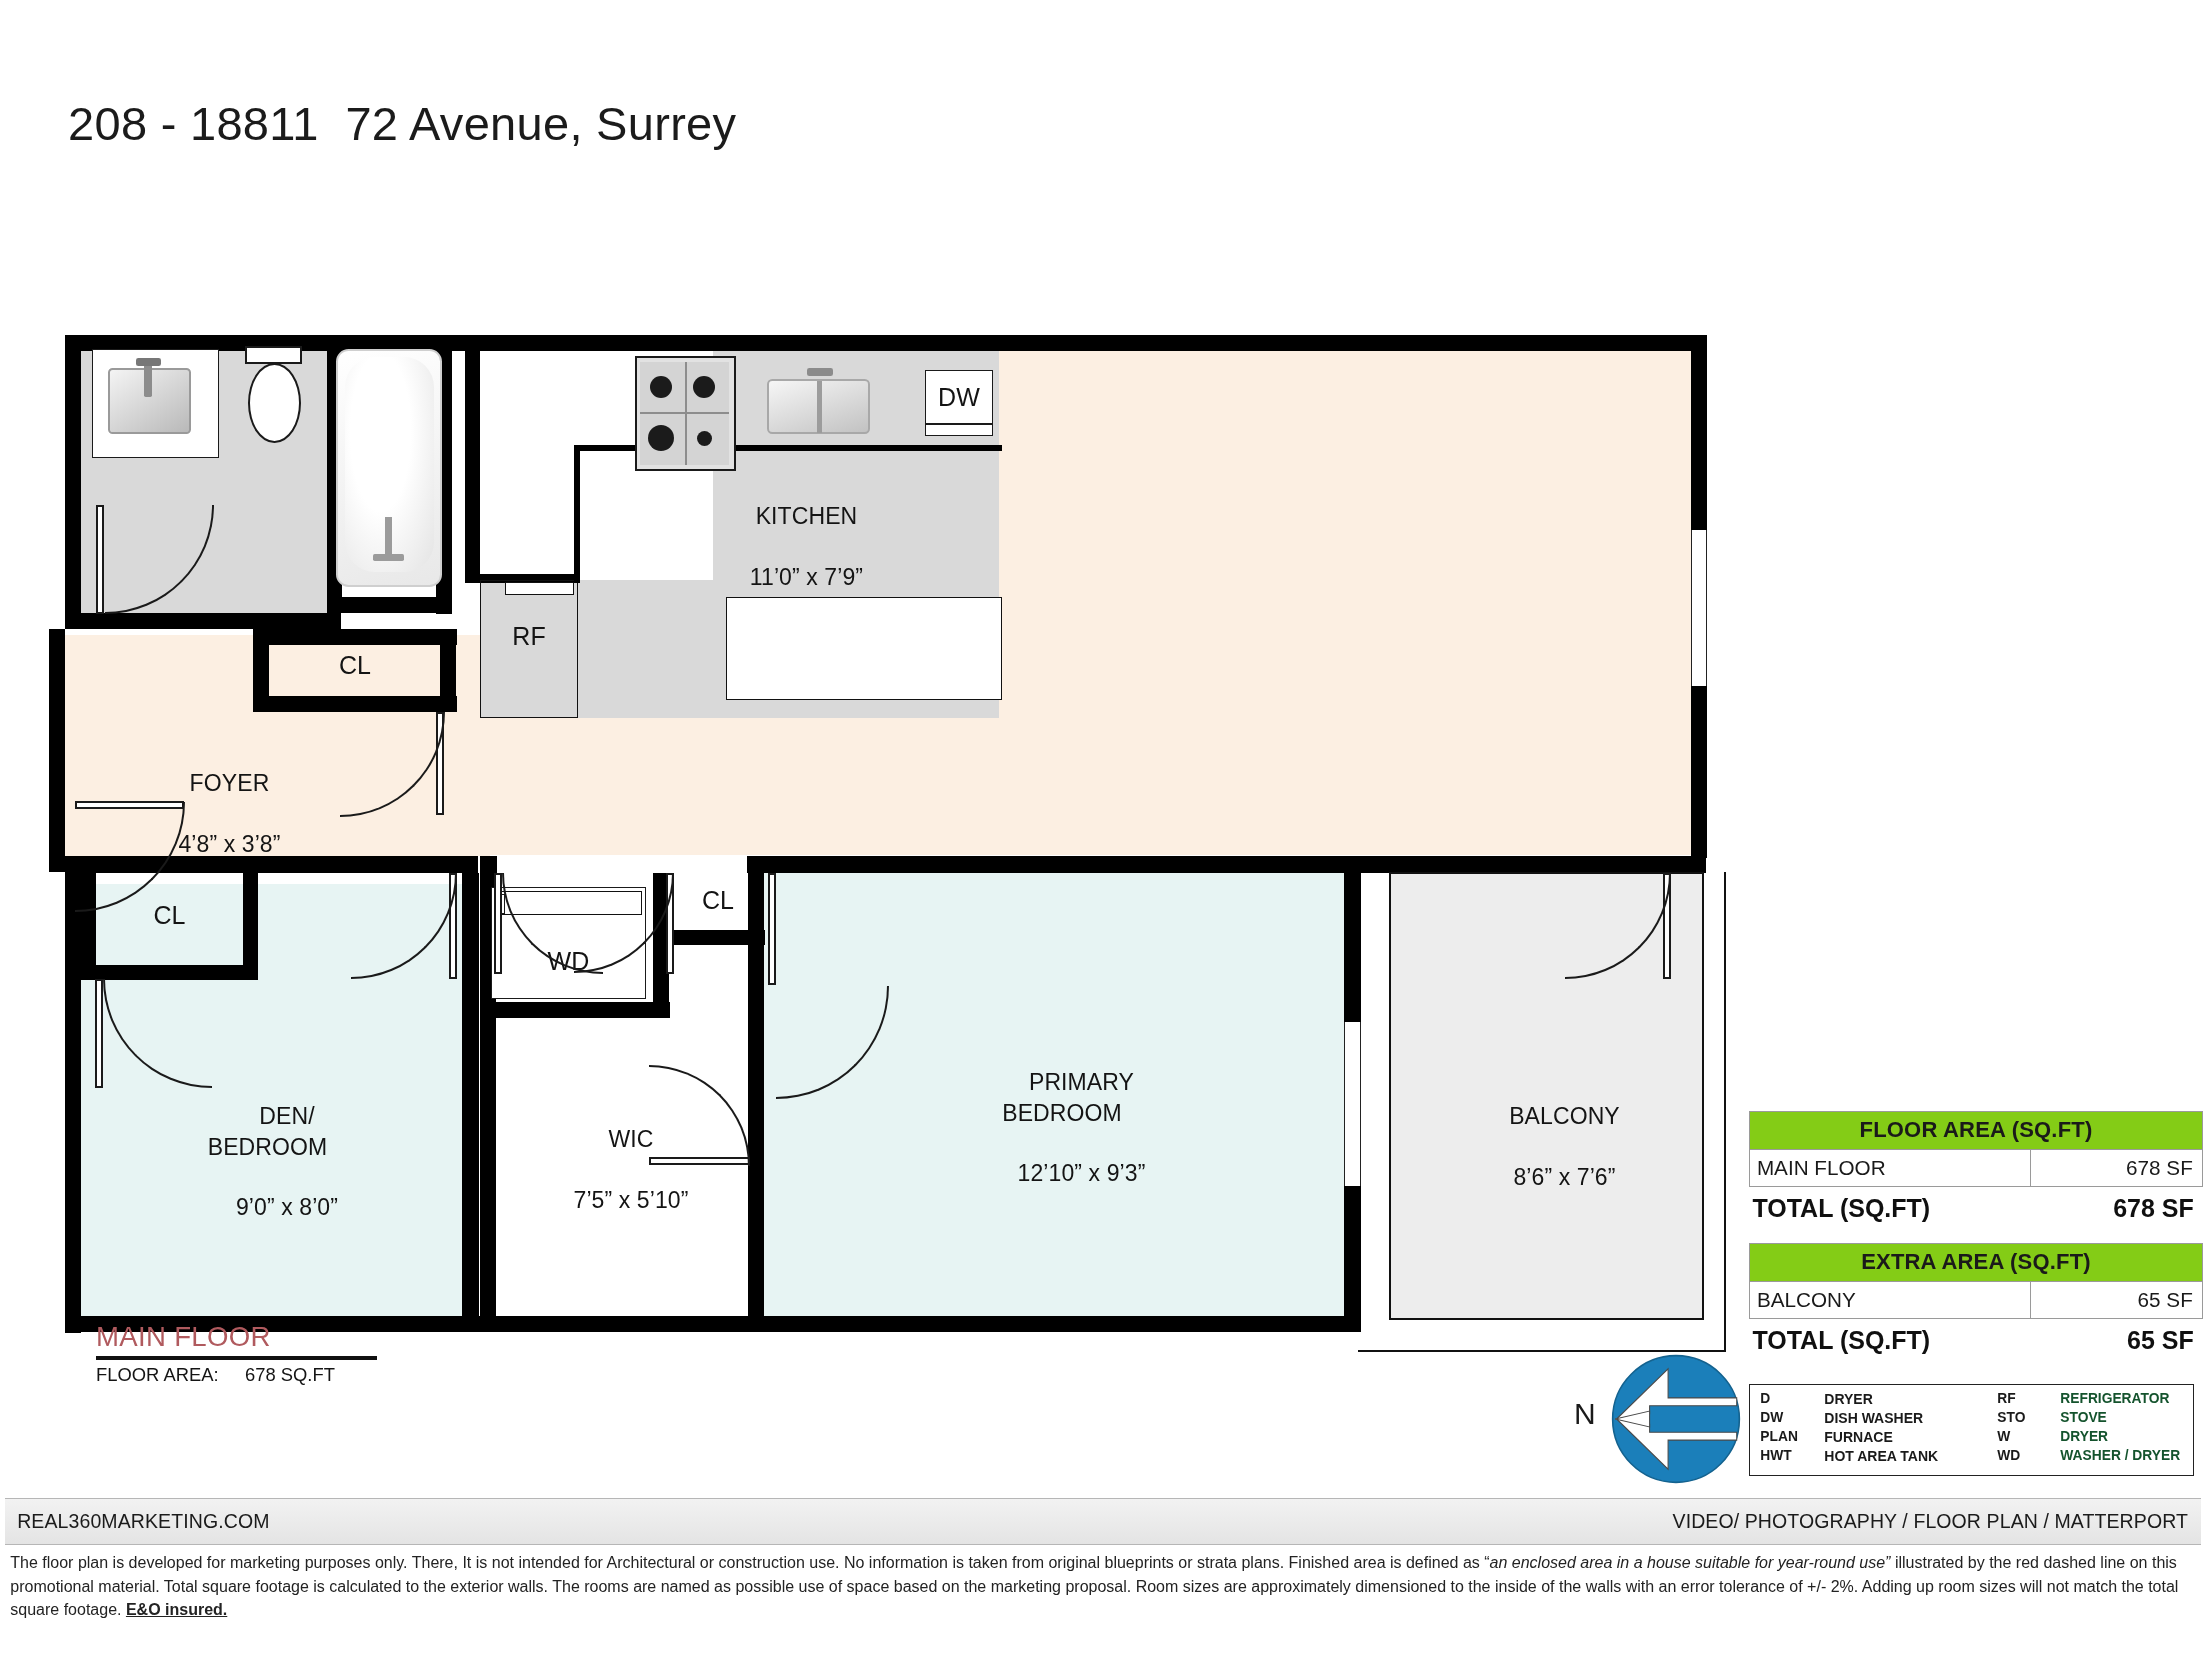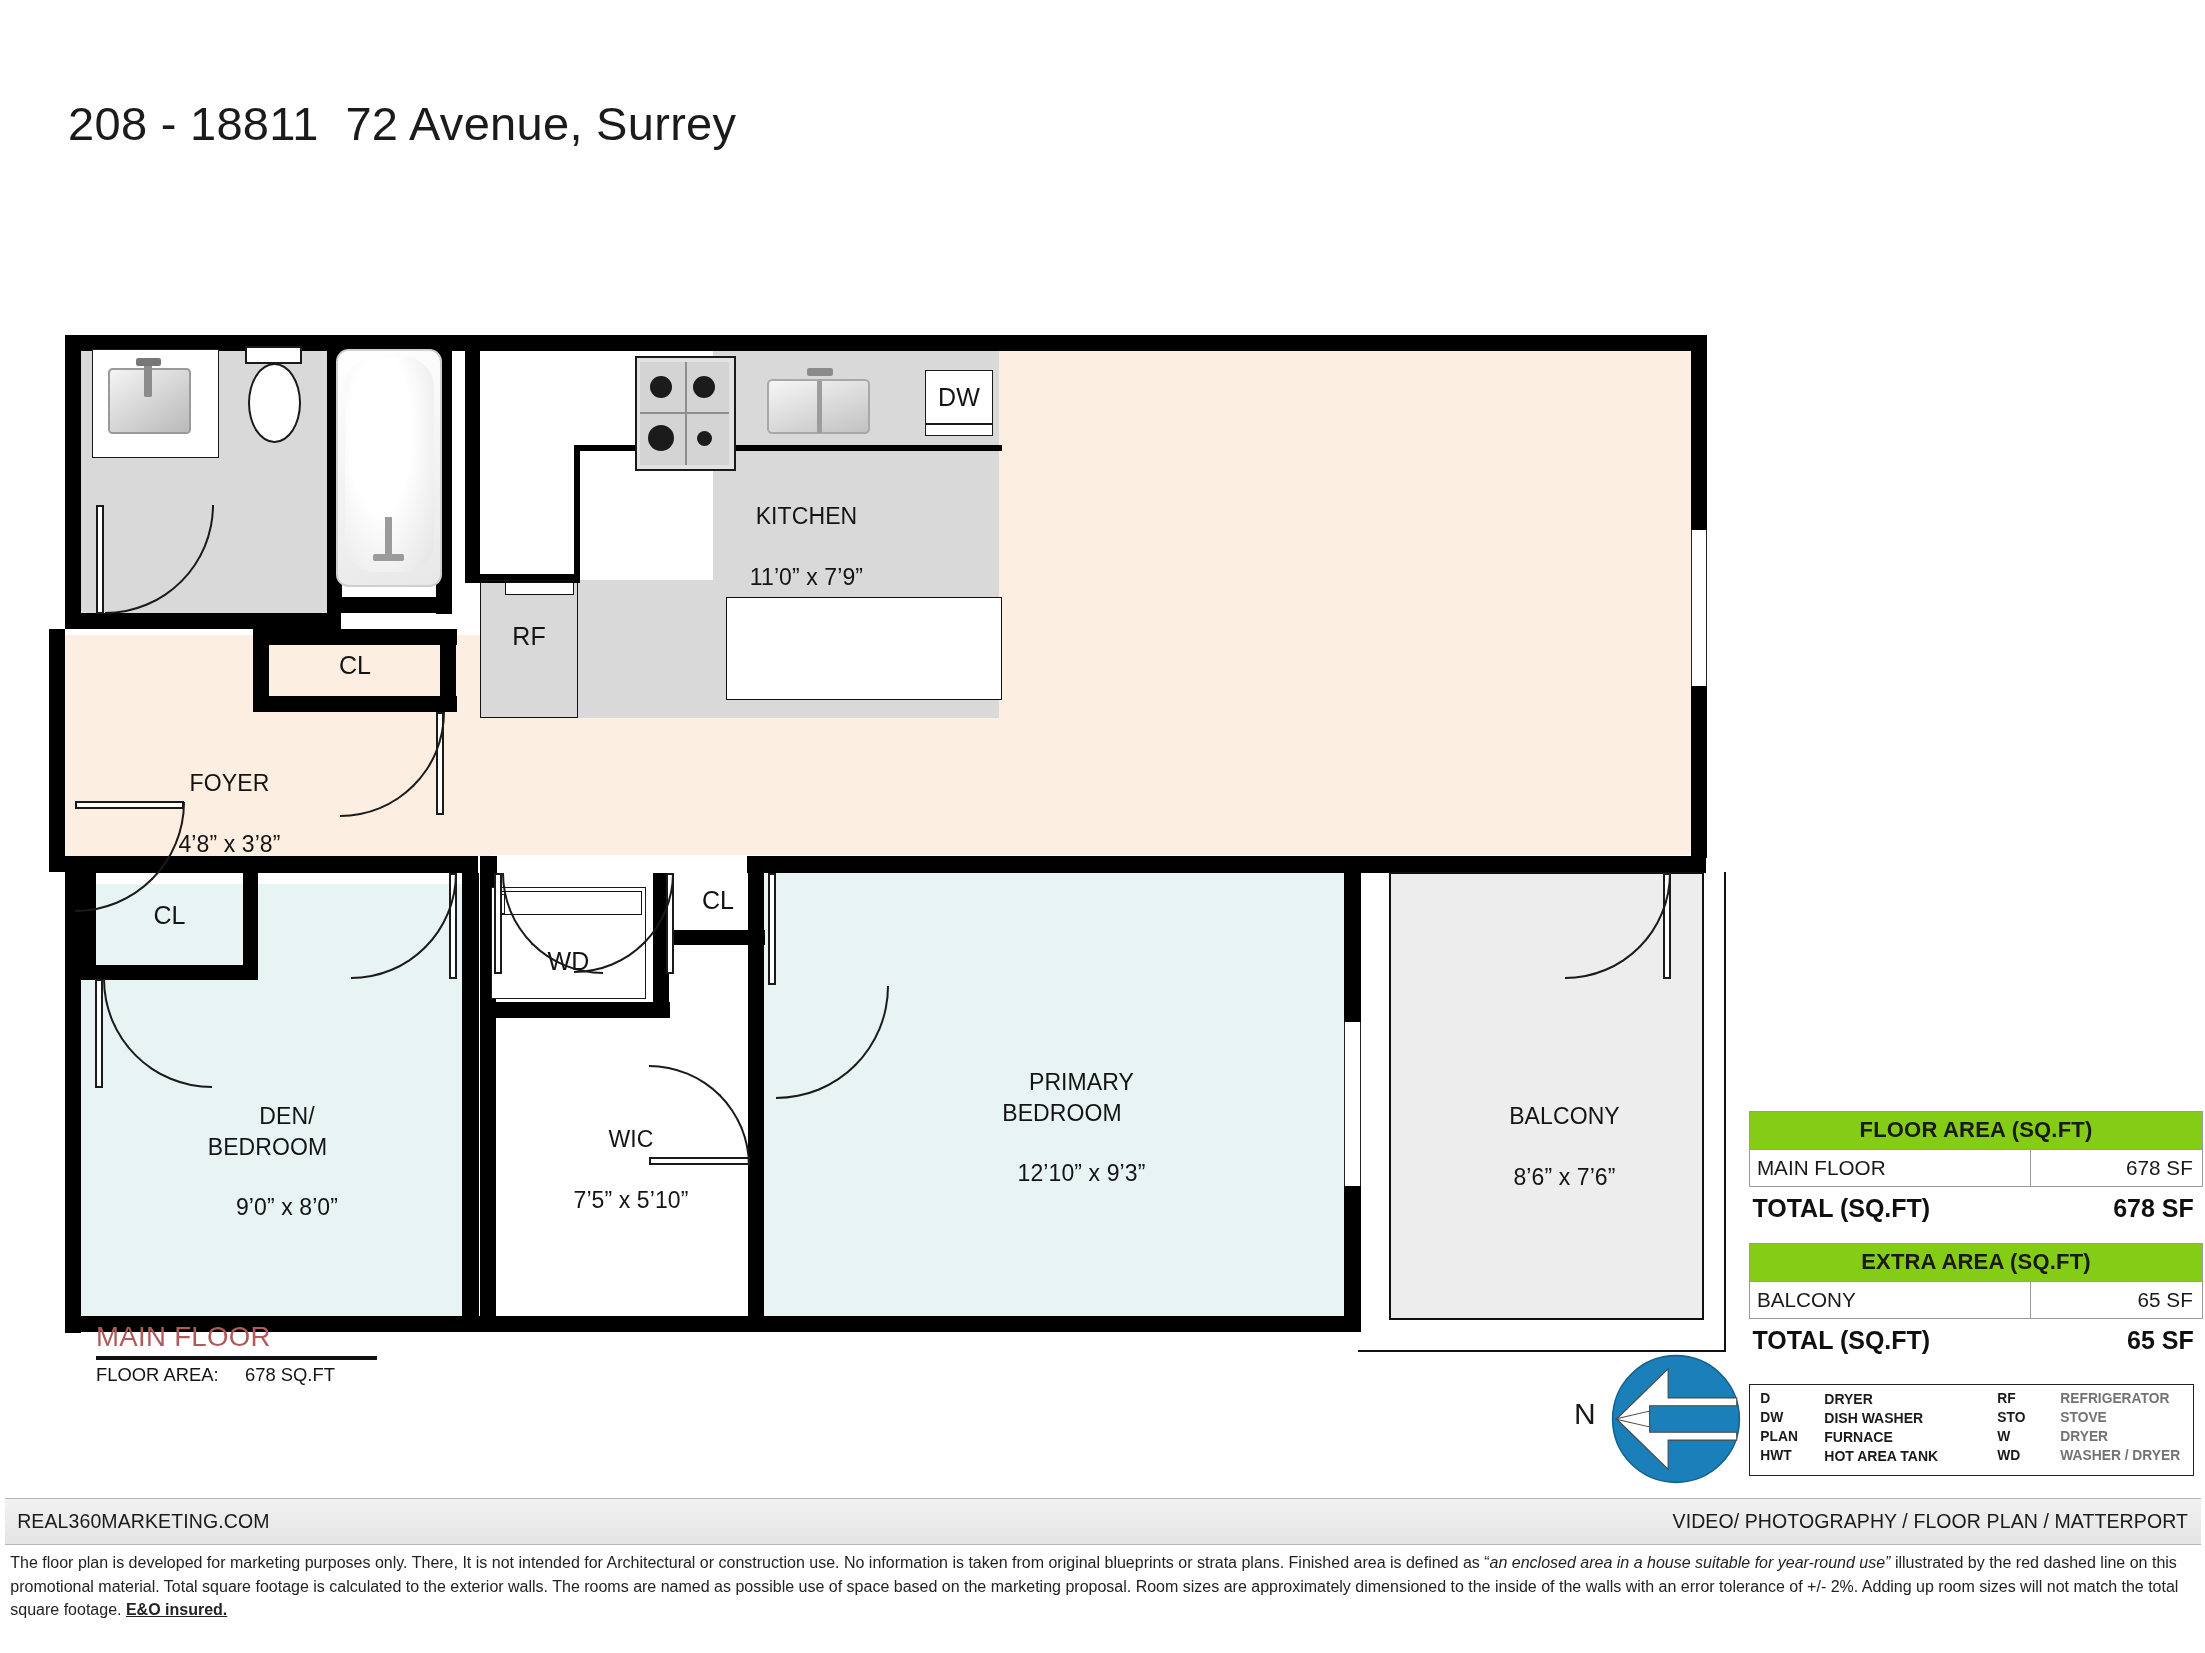--- a/index.html
+++ b/index.html
@@ -60,21 +60,21 @@
 
   
   #legend {
     position:absolute; left: 1749px; top: 1384px; width: 445px; height: 92px;
     border: 1.7px solid #222; background:#fff; padding: 5.7px 0 0 10.3px;
   }
   .lg-row { display:flex; height: 19px; align-items:flex-start; }
   .lg-row .k1 { width: 64px; font-size: 13.8px; color:#1a1a1a; font-weight:600;}
   .lg-row .v1 { width: 173px; font-size: 14px; color:#1a1a1a; font-weight:600;}
   .lg-row .k2 { width: 63px; font-size: 13.8px; color:#1a1a1a; font-weight:600;}
-  .lg-row .v2 { flex:1; font-size: 13.8px; color:#737373; font-weight:600;}
+  .lg-row .v2 { flex:1; font-size: 13.8px; color:#14532d; font-weight:600;}
 
   
   #compass { position:absolute; left: 1574px; top: 1352px; width: 167px; height: 132px; }
   #compass .nlab { position:absolute; left: 0px; top: 45px; font-size: 30px; color:#1a1a1a; }
 
   
   #mf-caption { position:absolute; left: 96px; top: 1321px; width: 413px; }
   #mf-caption .mf-title { font-size: 27.6px; color:#b05a5e; letter-spacing:0.3px; }
   #mf-caption .mf-rule { height: 3.4px; background:#111; width: 281px; margin: 3.4px 0 4.6px 0; }
   #mf-caption .mf-row { display:flex; width: 281px; font-size: 18.4px; color:#141414; }

